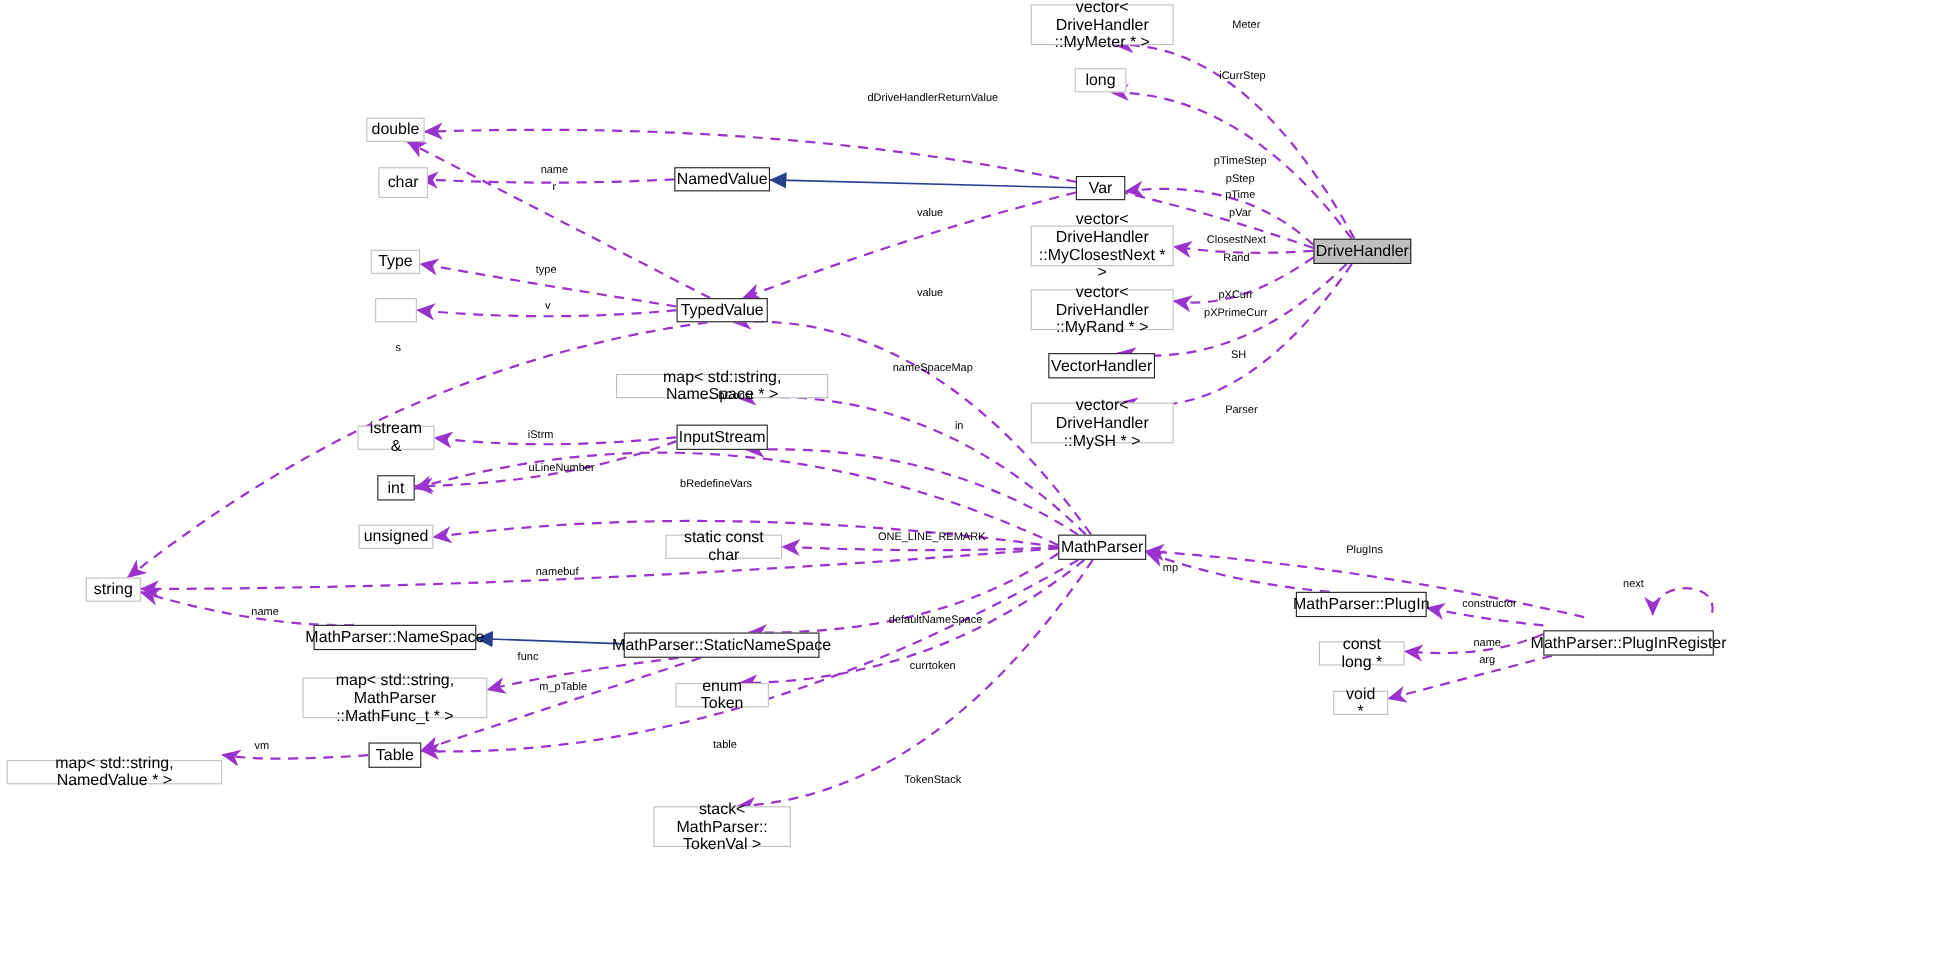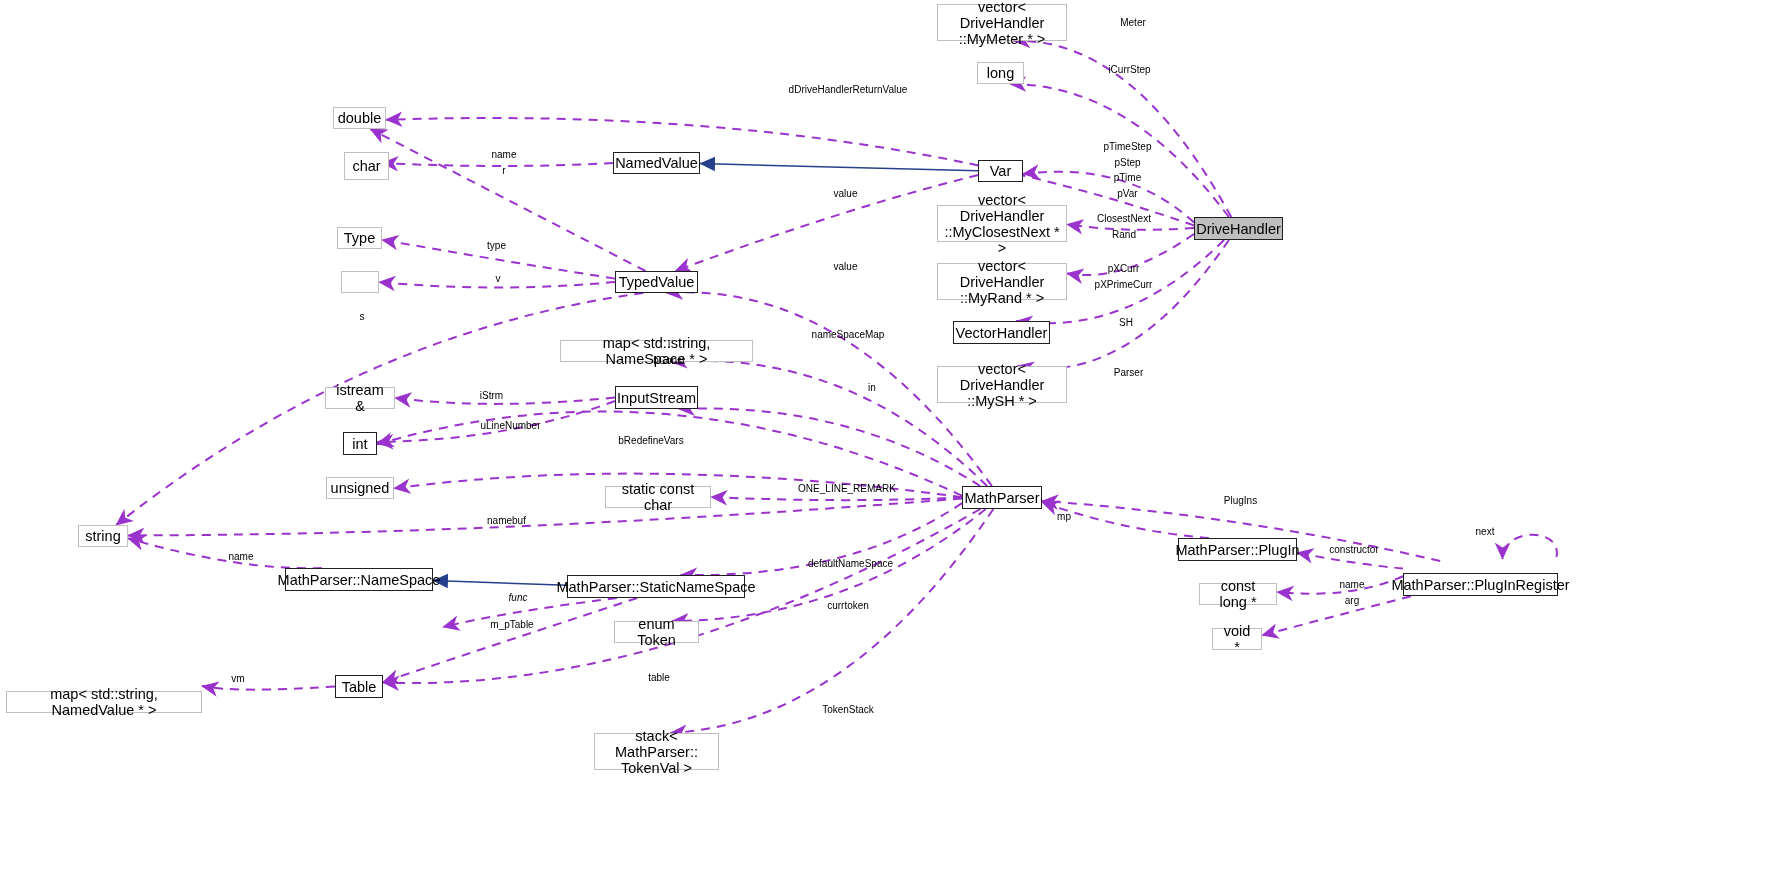--- a/index.html
+++ b/index.html
@@ -114,20 +114,22 @@
     <div class="node strong" style="left: 343px; top: 432px; width: 34px; height: 23px;">int</div>
     <div class="node" style="left: 326px; top: 477px; width: 68px; height: 22px;">unsigned</div>
     <div class="node" style="left: 605px; top: 486px; width: 106px; height: 22px;">static const char</div>
     <div class="node strong" style="left: 962px; top: 486px; width: 80px; height: 23px;">MathParser</div>
     <div class="node" style="left: 78px; top: 525px; width: 50px; height: 22px;">string</div>
     <div class="node strong" style="left: 1178px; top: 538px; width: 119px; height: 23px;">MathParser::PlugIn</div>
     <div class="node strong" style="left: 285px; top: 568px; width: 148px; height: 23px;">MathParser::NameSpace</div>
     <div class="node strong" style="left: 567px; top: 575px; width: 178px; height: 23px;">MathParser::StaticNameSpace</div>
     <div class="node strong" style="left: 1403px; top: 573px; width: 155px; height: 23px;">MathParser::PlugInRegister</div>
     <div class="node" style="left: 1199px; top: 583px; width: 78px; height: 22px;">const long *</div>
+    <div class="node" style="left: 275px; top: 616px; width: 168px; height: 37px;">map&lt; std::string, MathParser
+::MathFunc_t * &gt;</div>
     <div class="node" style="left: 614px; top: 621px; width: 85px; height: 22px;">enum Token</div>
     <div class="node" style="left: 1212px; top: 628px; width: 50px; height: 22px;">void *</div>
     <div class="node" style="left: 6px; top: 675px; width: 196px; height: 22px; margin-top: 16px;">map&lt; std::string, NamedValue * &gt;</div>
     <div class="node strong" style="left: 335px; top: 675px; width: 48px; height: 23px;">Table</div>
     <div class="node" style="left: 594px; top: 733px; width: 125px; height: 37px;">stack&lt; MathParser::
 TokenVal &gt;</div>
     <div class="edge-label" style="left: 1103px; top: 15px; width: 60px;">Meter</div>
     <div class="edge-label" style="left: 1092px; top: 62px; width: 75px;">iCurrStep</div>
     <div class="edge-label" style="left: 768px; top: 82px; width: 160px;">dDriveHandlerReturnValue</div>
     <div class="edge-label" style="left: 473px; top: 147px; width: 62px;">name
@@ -157,19 +159,19 @@
     <div class="edge-label" style="left: 783px; top: 481px; width: 128px;">ONE_LINE_REMARK</div>
     <div class="edge-label" style="left: 1211px; top: 493px; width: 59px;">PlugIns</div>
     <div class="edge-label" style="left: 472px; top: 513px; width: 69px;">namebuf</div>
     <div class="edge-label" style="left: 1049px; top: 509px; width: 30px;">mp</div>
     <div class="edge-label" style="left: 1464px; top: 524px; width: 42px;">next</div>
     <div class="edge-label" style="left: 215px; top: 549px; width: 52px;">name</div>
     <div class="edge-label" style="left: 1311px; top: 542px; width: 86px;">constructor</div>
     <div class="edge-label" style="left: 787px; top: 556px; width: 127px;">defaultNameSpace</div>
     <div class="edge-label" style="left: 1326px; top: 577px; width: 52px;">name
 arg</div>
-    <div class="edge-label" style="left: 498px; top: 590px; width: 40px; font-style: italic;">func</div>
+    <div class="edge-label" style="left: 460px; top: 590px; width: 40px;">func</div>
     <div class="edge-label" style="left: 811px; top: 598px; width: 74px;">currtoken</div>
     <div class="edge-label" style="left: 473px; top: 617px; width: 78px;">m_pTable</div>
     <div class="edge-label" style="left: 637px; top: 670px; width: 44px;">table</div>
     <div class="edge-label" style="left: 224px; top: 671px; width: 28px;">vm</div>
     <div class="edge-label" style="left: 805px; top: 702px; width: 86px;">TokenStack</div>
   </div>
 
 </body></html>

